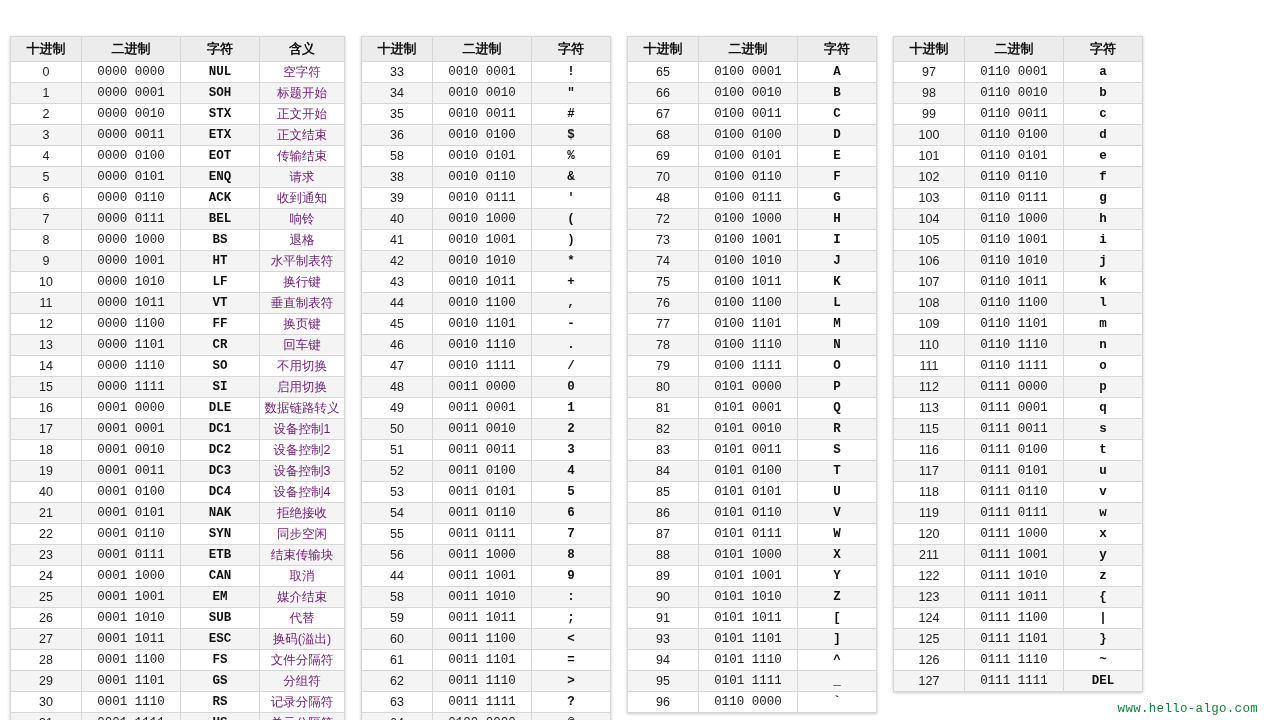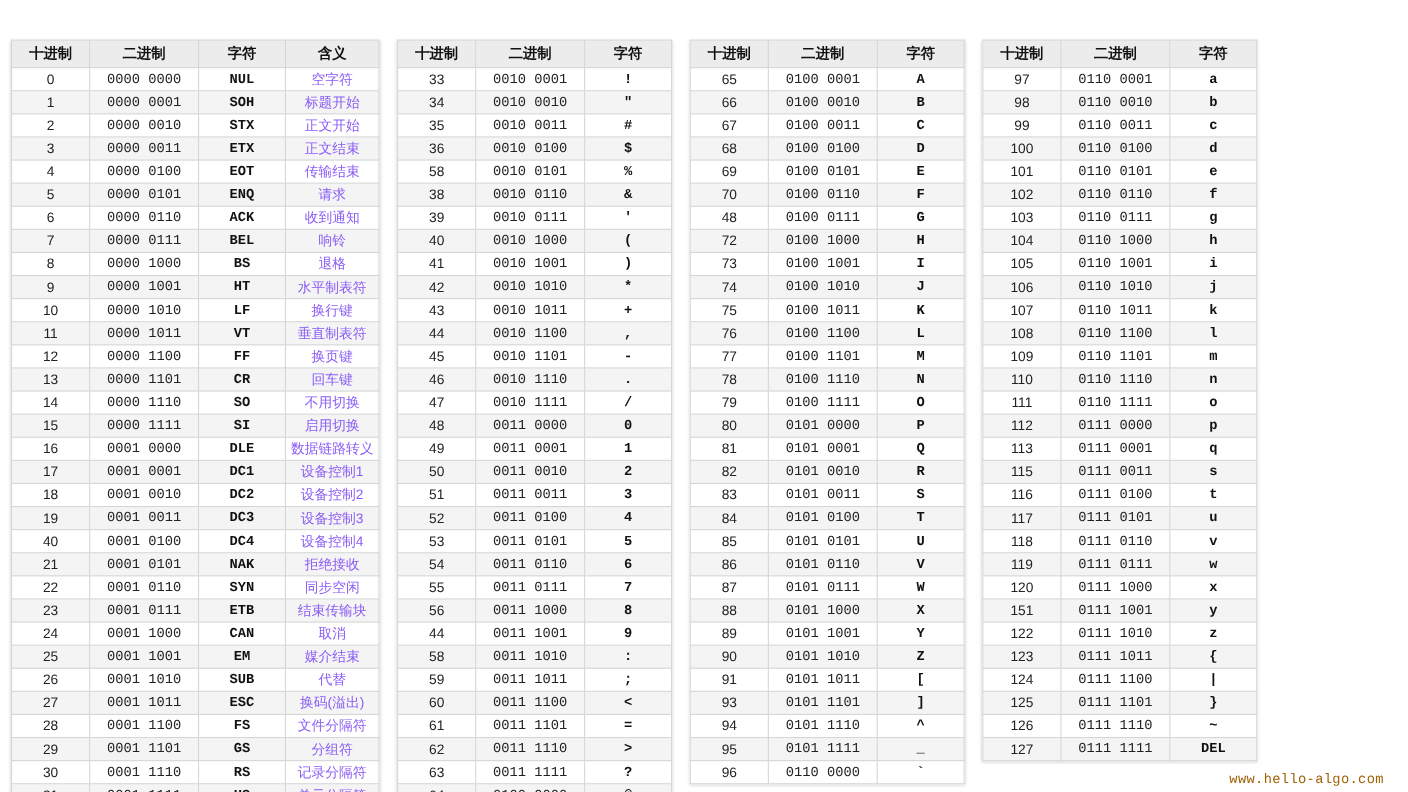--- a/index.html
+++ b/index.html
@@ -55,34 +55,34 @@
   }
   table.ascii tbody tr:nth-child(odd) td {
     background: #ffffff;
   }
   table.ascii tbody tr:nth-child(even) td {
     background: #f4f4f4;
   }
   td.dec { width: 66px; color: #222; }
   td.bin { width: 94px; font-family: "Liberation Mono", monospace; font-size: 12px; color: #222; }
   td.chr { width: 74px; font-family: "Liberation Mono", monospace; font-weight: bold; font-size: 13px; color: #111; }
-  td.mean { width: 80px; font-size: 12.5px; color: #8b5cf6; }
+  td.mean { width: 80px; font-size: 12.5px; color: #701a75; }
   th.dec { width: 66px; }
   th.bin { width: 94px; }
   th.chr { width: 74px; }
   th.mean { width: 80px; }
 
   
   .watermark {
     position: absolute;
     right: 22px;
     bottom: 20px;
     font-family: "Liberation Mono", monospace;
     font-size: 12.5px;
-    color: #a16207;
+    color: #15803d;
     letter-spacing: 0.3px;
   }
 </style>
 </head>
 <body>
 
 <div id="page">
   <div class="tables-row" id="tables-row">
       <div class="table-wrap">
         <table class="ascii">
@@ -756,21 +756,21 @@
               <td class="dec">119</td>
               <td class="bin">0111 0111</td>
               <td class="chr">w</td>
             </tr>
             <tr>
               <td class="dec">120</td>
               <td class="bin">0111 1000</td>
               <td class="chr">x</td>
             </tr>
             <tr>
-              <td class="dec">151</td>
+              <td class="dec">211</td>
               <td class="bin">0111 1001</td>
               <td class="chr">y</td>
             </tr>
             <tr>
               <td class="dec">122</td>
               <td class="bin">0111 1010</td>
               <td class="chr">z</td>
             </tr>
             <tr>
               <td class="dec">123</td>

